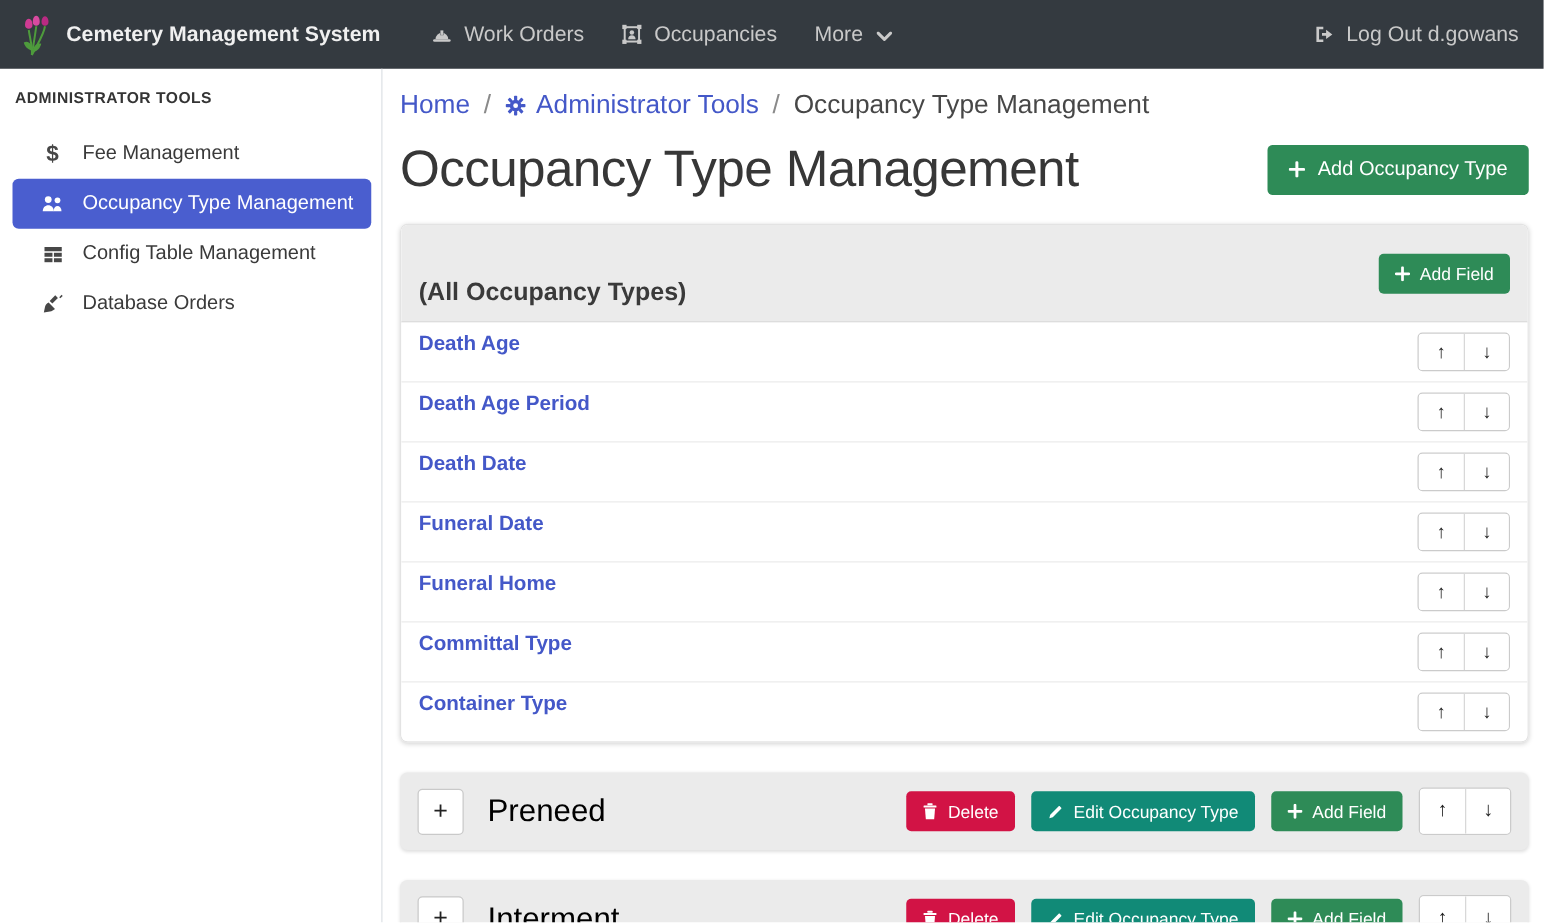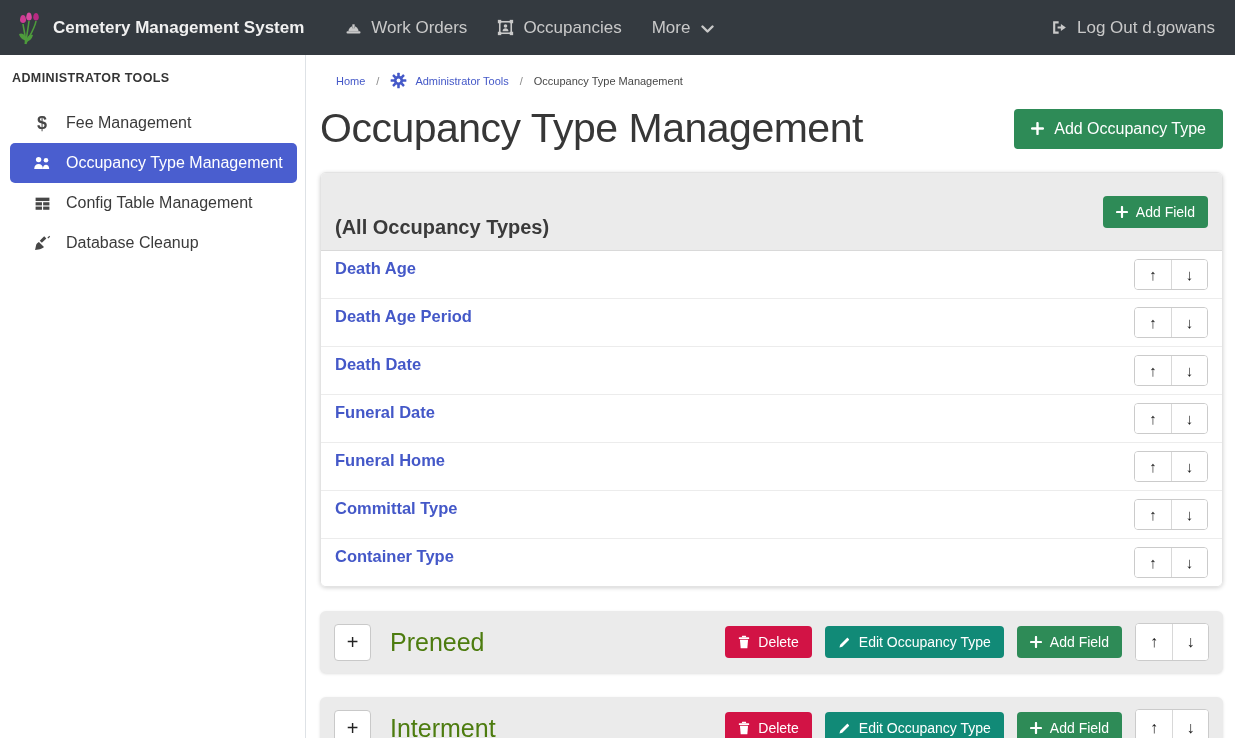--- a/index.html
+++ b/index.html
@@ -26,21 +26,21 @@
   .sidebar-heading{font-size:12.5px; font-weight:600; letter-spacing:.4px; color:#343434; margin:8px 0 18px 12px;}
   .side-item{display:flex; align-items:center; height:40px; margin:0 8px 0 10px; padding-left:21px; border-radius:5px; font-size:16px; color:#3a3a3a; gap:13px; cursor:pointer;}
   .side-item .sicon{width:22px; display:flex; justify-content:center; color:#474747; font-weight:bold;}
   .side-item.active{background:var(--active-blue); color:#fff;}
   .side-item.active .sicon{color:#fff;}
   .dollar{font-size:18px; font-weight:bold;}
 
   .content{flex:1; padding:14px 12px 0 14px; overflow:hidden;}
 
   
-  .breadcrumb{display:flex; align-items:center; gap:11px; font-size:11px; margin:3px 16px 16px;}
+  .breadcrumb{display:flex; align-items:center; gap:11px; font-size:21px; margin:3px 0 16px;}
   .bc-link{color:var(--link-blue); display:flex; align-items:center; gap:8px; cursor:pointer;}
   .bc-sep{color:#8a8a8a;}
   .bc-current{color:#474747;}
 
   
   .title-row{display:flex; justify-content:space-between; align-items:center; margin:2px 0 20px;}
   h1.page-title{font-size:41px; font-weight:400; color:#373737; letter-spacing:-.5px;}
   .btn{border:none; cursor:pointer; color:#fff; border-radius:4px; display:inline-flex; align-items:center; font-family:inherit;}
   .btn-add-type{background:var(--green); font-size:16px; padding:11px 17px; gap:10px;}
   .btn-sm{font-size:14px; padding:8px 13px; gap:8px;}
@@ -57,21 +57,21 @@
   .field-link{color:var(--link-blue); font-weight:bold; font-size:16.5px; cursor:pointer;}
 
   .arrow-group{display:inline-flex; border:1px solid #cbcbcb; border-radius:4px; overflow:hidden; background:#fff;}
   .arrow-btn{width:36px; height:29px; background:#fff; border:none; display:flex; align-items:center; justify-content:center; font-size:15px; color:#222; cursor:pointer; font-family:inherit;}
   .arrow-btn + .arrow-btn{border-left:1px solid #d8d8d8;}
   .arrow-group.lg .arrow-btn{width:36px; height:36px; font-size:16px;}
 
   
   .section-bar{display:flex; align-items:center; background:var(--bar-gray); border-radius:6px; padding:12px 14px; margin-bottom:24px; box-shadow:0 1px 3px rgba(0,0,0,.13);}
   .expand-btn{width:37px; height:37px; background:#fff; border:1px solid #c9c9c9; border-radius:4px; font-size:20px; color:#222; display:flex; align-items:center; justify-content:center; cursor:pointer; font-family:inherit;}
-  .section-title{font-size:25px; color:#4d7c0f; font-weight:400; margin-left:19px;}
+  .section-title{font-size:25px; color:#000000; font-weight:400; margin-left:19px;}
   .section-actions{margin-left:auto; display:flex; align-items:center; gap:13px;}
 </style>
 </head>
 <body>
 
 <header class="navbar">
   <div class="brand">
     <span style="display:flex;">
       <svg width="26" height="34" viewBox="0 0 26 34">
         <g fill="none" stroke="#4e9b3c" stroke-width="1.6">
@@ -179,21 +179,21 @@
     </div>
 
     <div class="side-item">
       <span class="sicon">
         <svg width="17" height="17" viewBox="0 0 16 16" fill="currentColor">
           <path d="M9.6 1.2 l2 2 -4.2 4.2 -2-2 z"></path>
           <path d="M4.6 6.6 l4.8 4.8 c-1 .9-2.3 1.6-3.8 1.9 L1 14.2 l.9-4.4 c.3-1.4 1.3-2.5 2.7-3.2 z"></path>
           <path d="M12.6 2.6 l1.8-1.8 .8.8 -1.8 1.8 z"></path>
         </svg>
       </span>
-      <span>Database Cleanup</span>
+      <span>Database Orders</span>
     </div>
   </aside>
 
   <main class="content">
 
     <nav class="breadcrumb">
       <span class="bc-link">
         <span>Home</span>
       </span>
       <span class="bc-sep">/</span>

